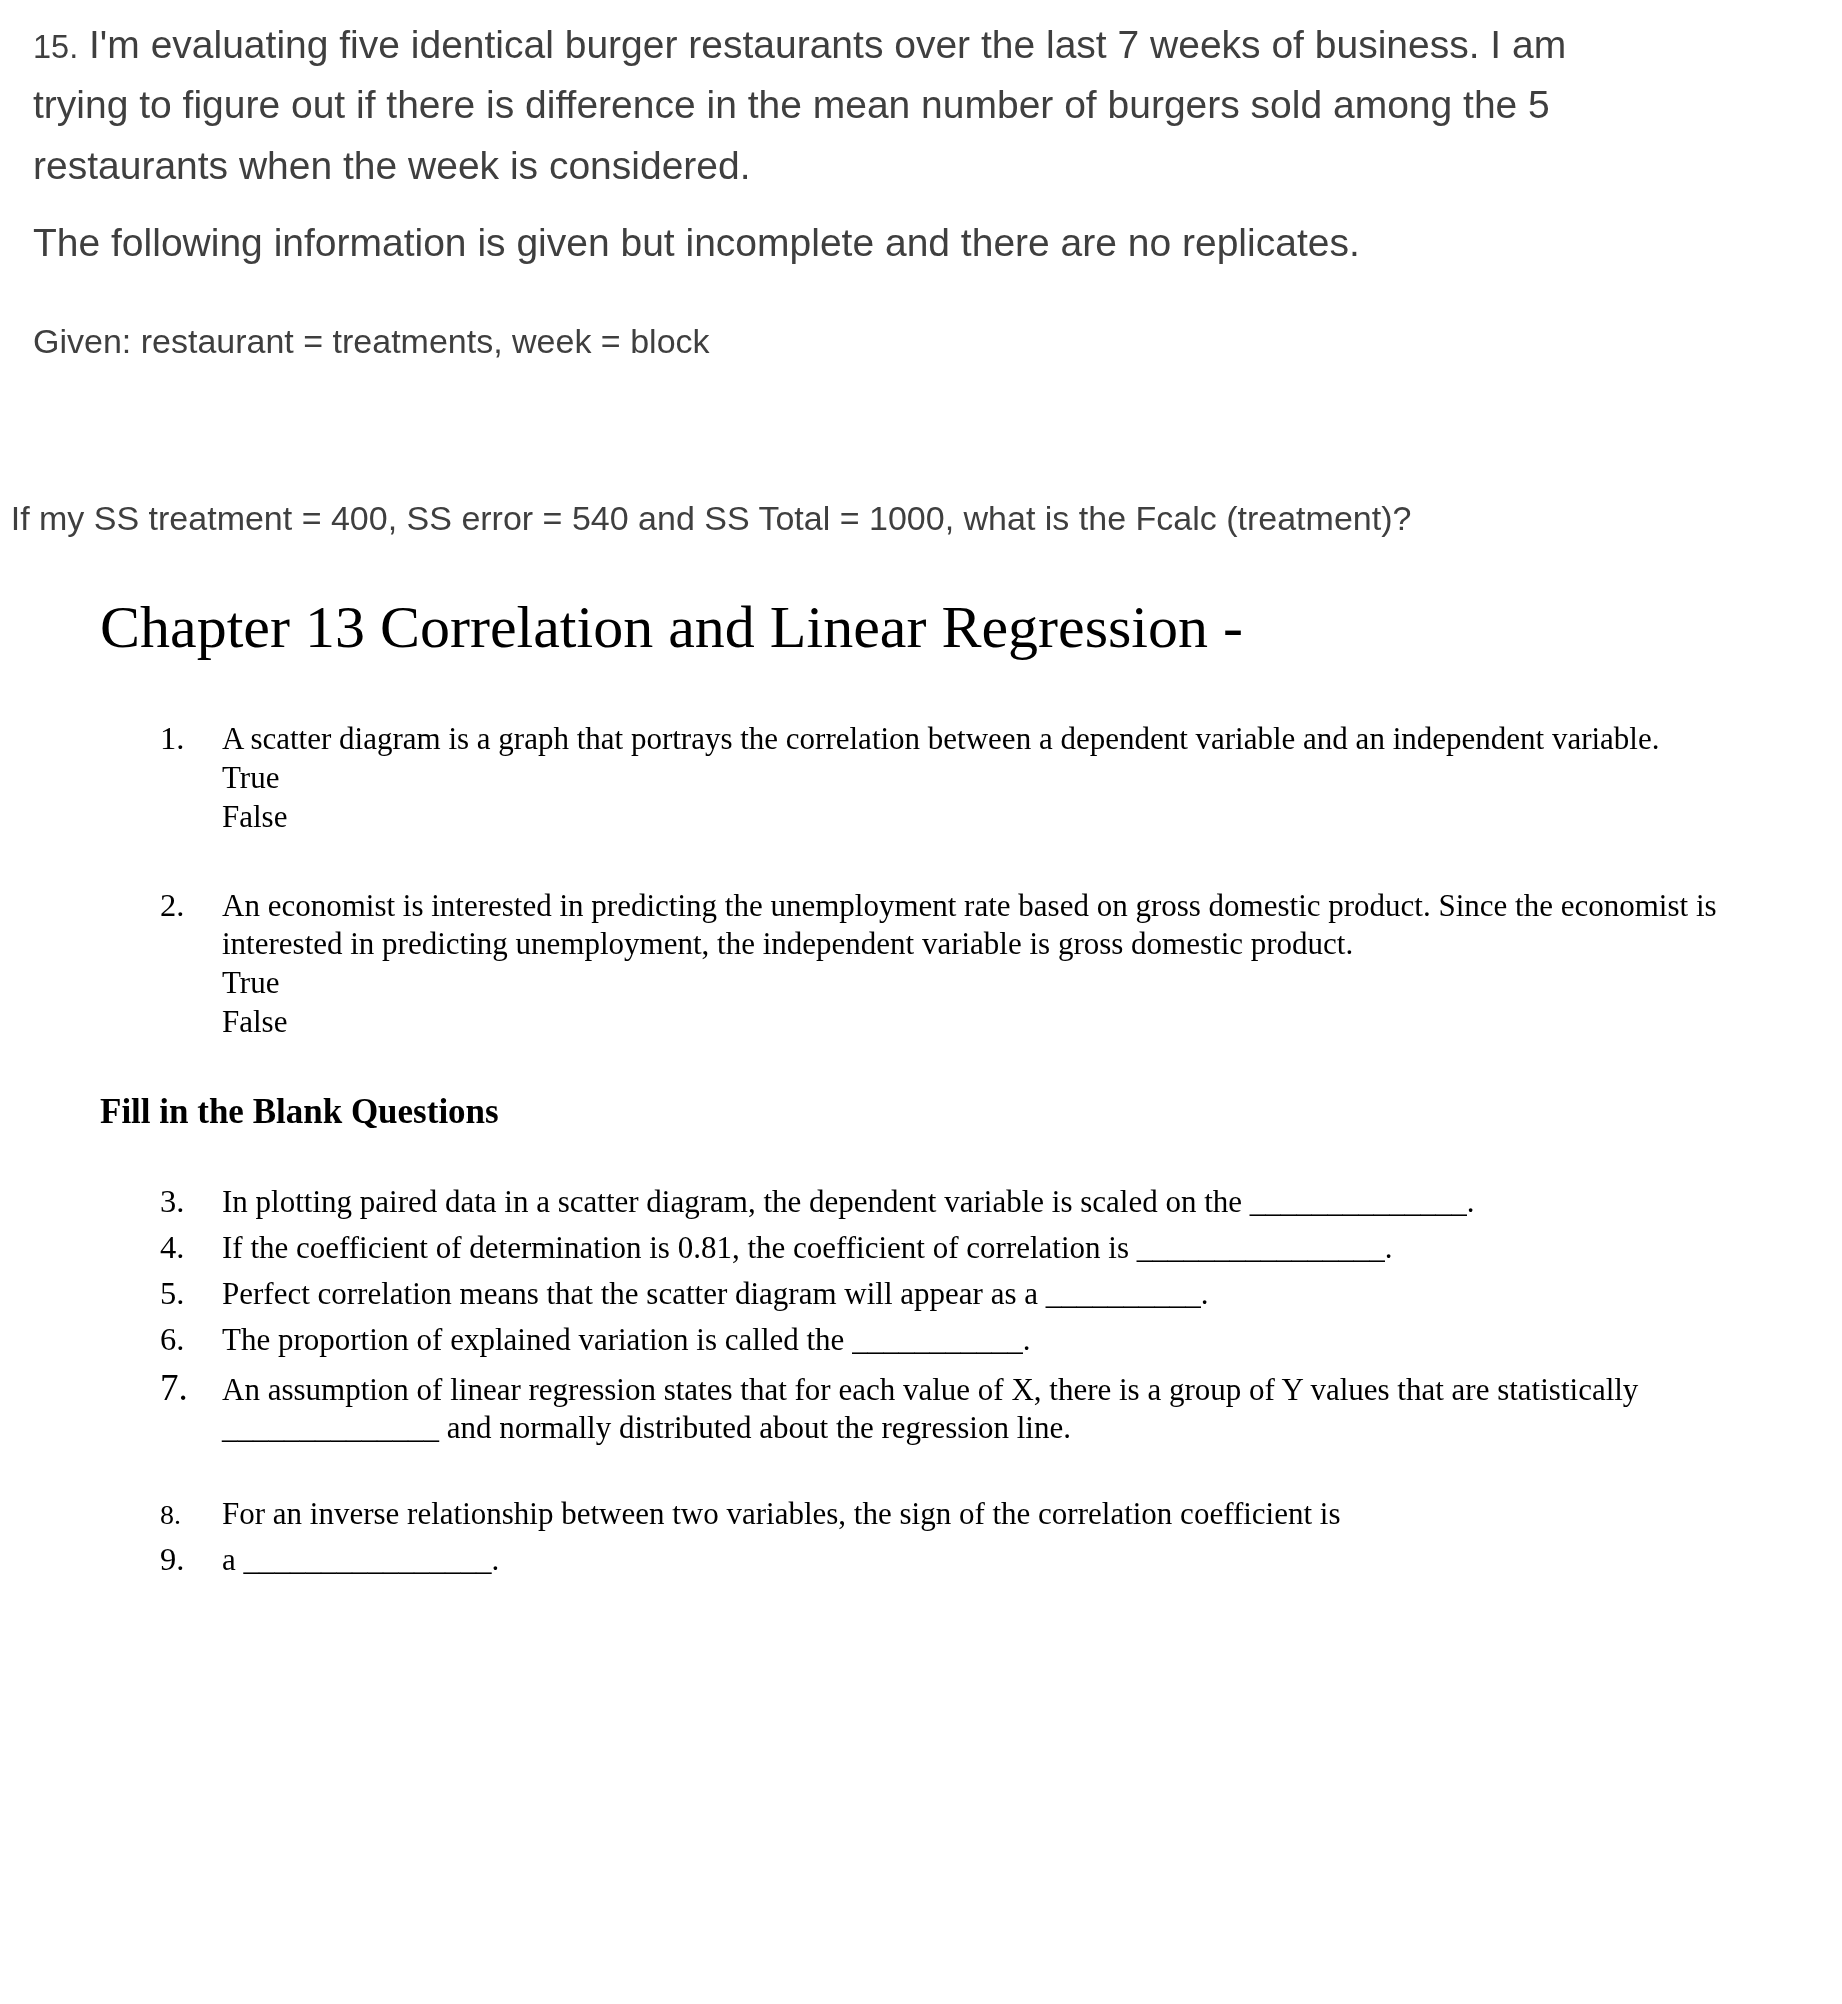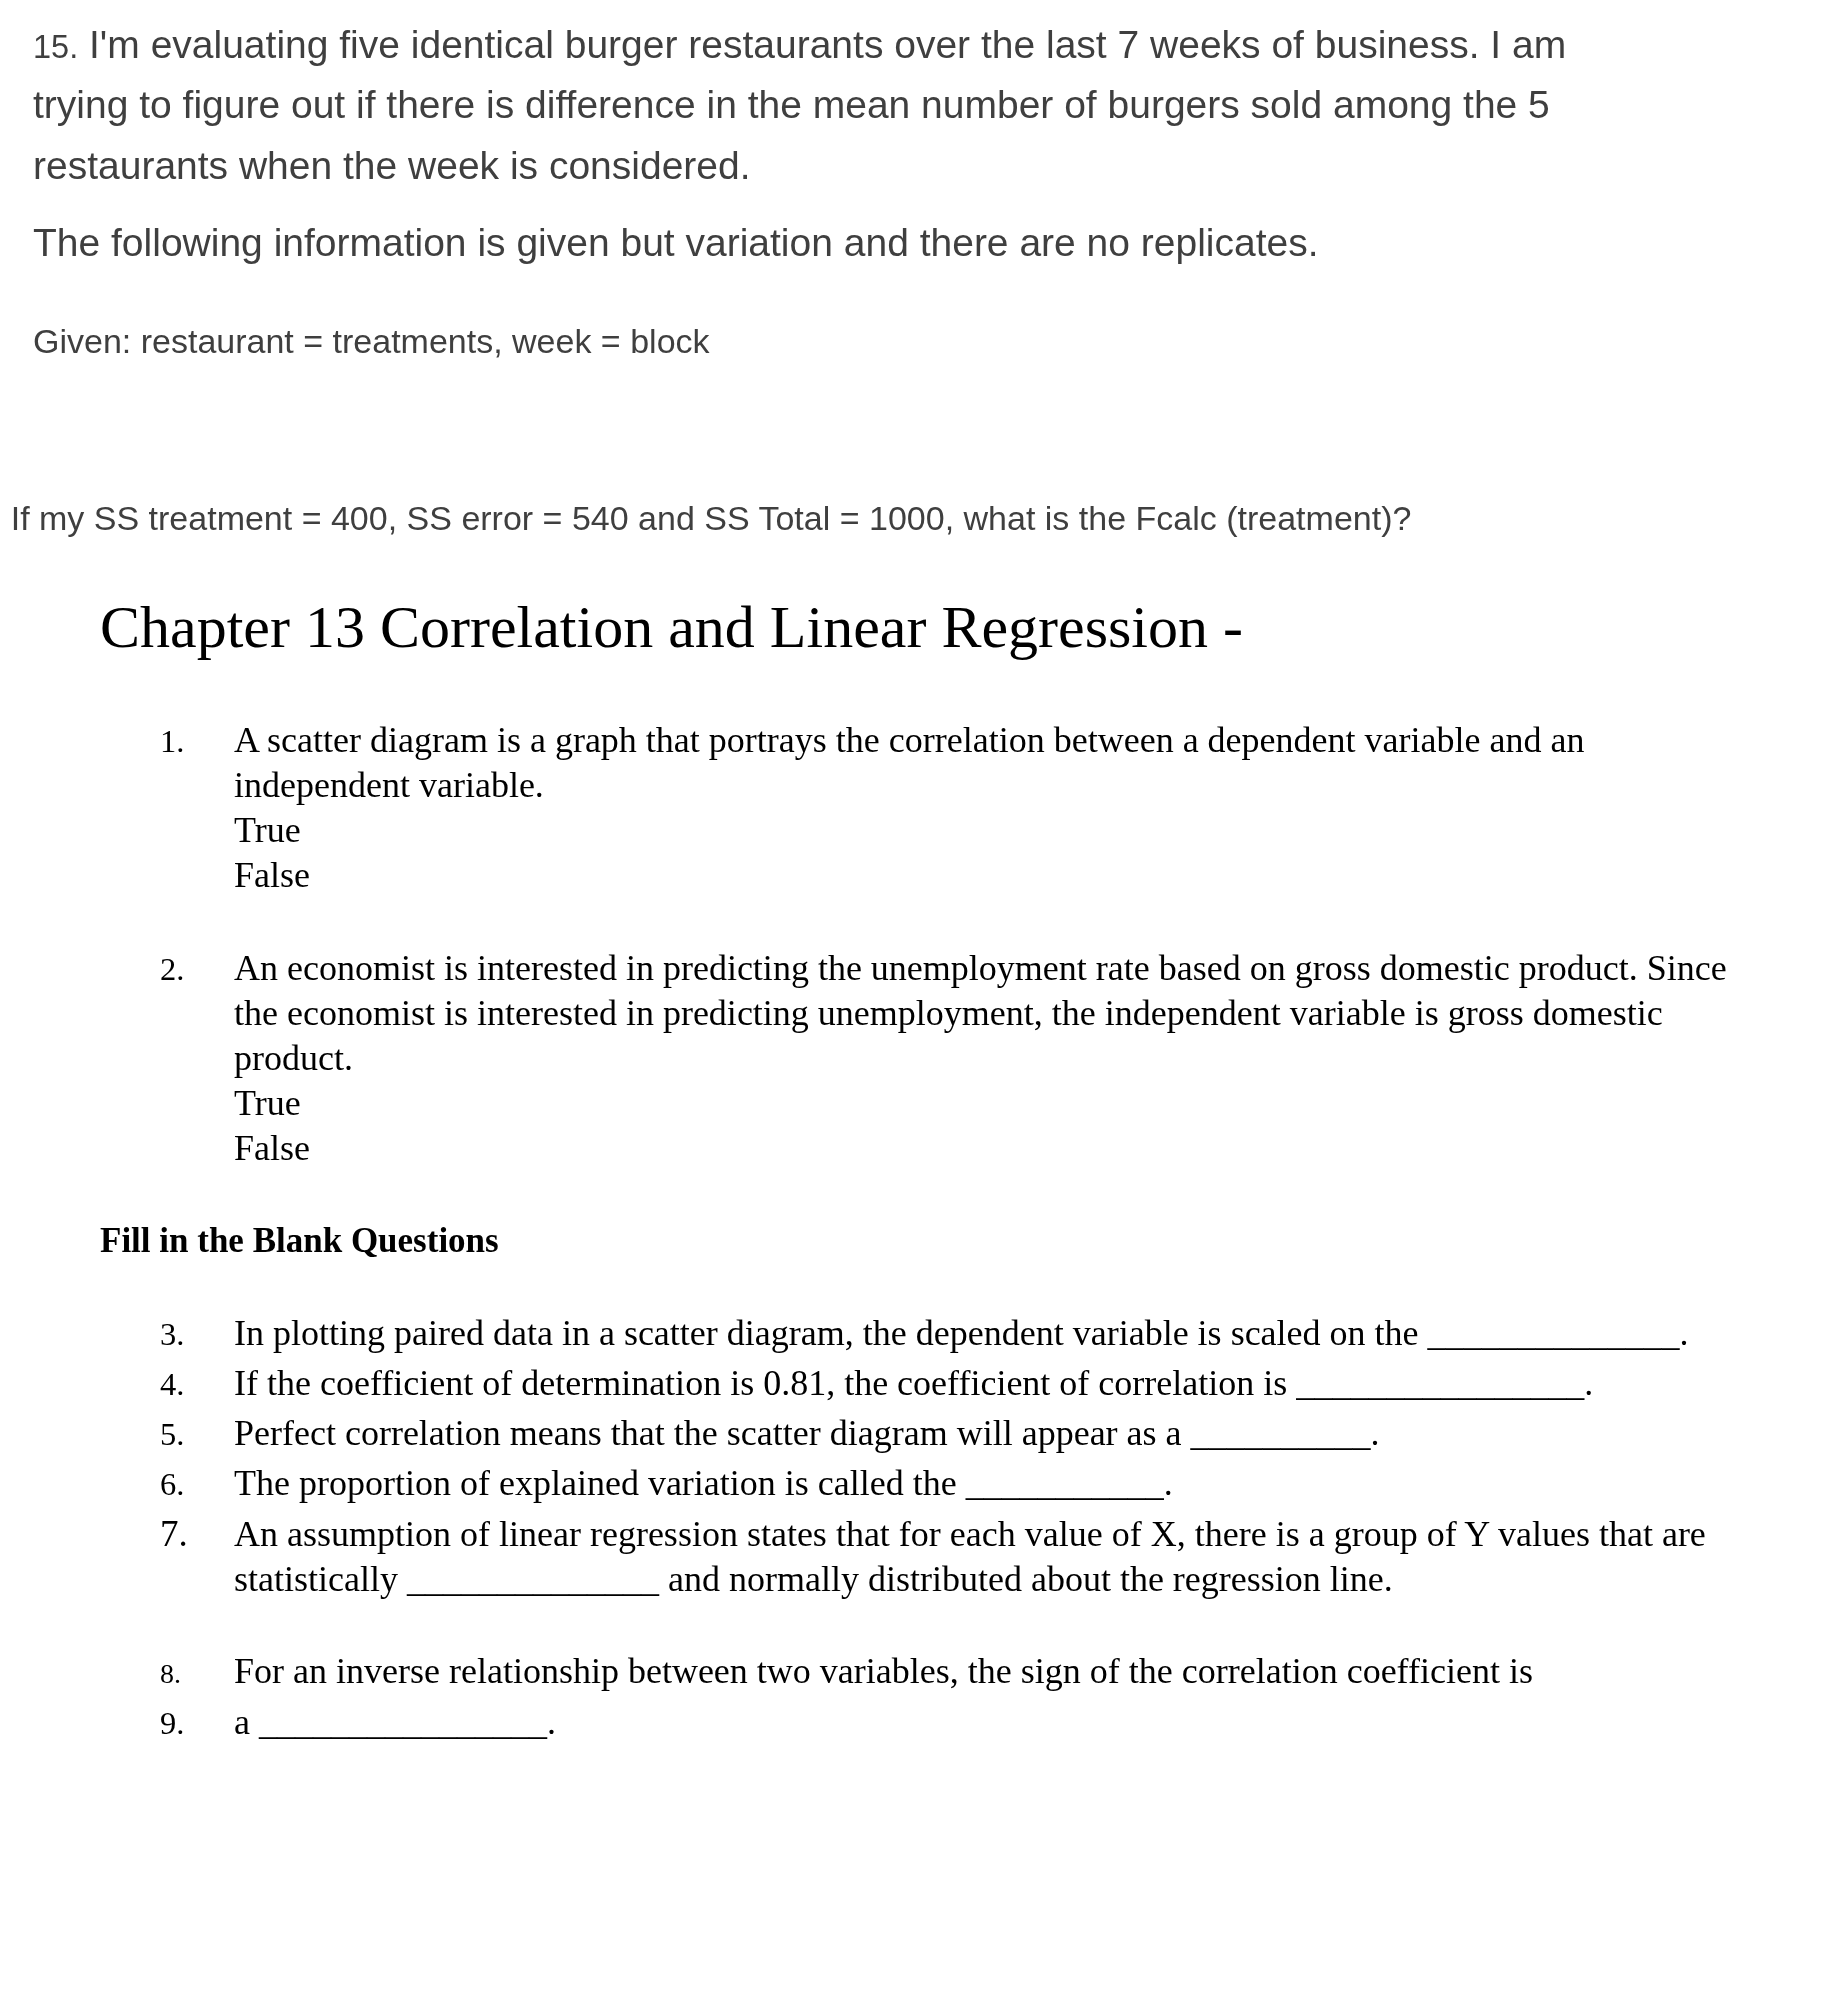--- a/index.html
+++ b/index.html
@@ -45,21 +45,21 @@
     display: flex;
     align-items: baseline;
     margin: 0 77px 0 160px;
   }
   .q-num {
     flex: none;
     width: 62px;
     font-size: 32.5px;
     line-height: 1.25;
   }
-  .q-body { flex: 1; font-size: 36px; line-height: 1.25; margin-left: 12px; }
+  .q-body { flex: 1; font-size: 31px; line-height: 1.25; }
   .q-body p { margin: 0; }
   .q-option { margin-top: 51px; }
   .tf-item { margin-bottom: 48px; }
 
   .fill-heading {
     font-size: 35px;
     font-weight: bold;
     color: #000000;
     margin: 48px 0 48px 100px;
     line-height: 1.25;
@@ -74,21 +74,21 @@
 </head>
 <body>
 
 <div class="page">
 
   <section class="intro">
     <p class="intro-p">
       <span class="q15-num">15.</span>
       <span>I'm evaluating five identical burger restaurants over the last 7 weeks of business.  I am trying to figure out if there is difference in the mean number of burgers sold among the 5 restaurants when the week is considered.</span>
     </p>
-    <p class="intro-p p-replicates">The following information is given but variation and there are no replicates.</p>
+    <p class="intro-p p-replicates">The following information is given but incomplete and there are no replicates.</p>
     <p class="intro-p p-given">Given: restaurant = treatments, week = block</p>
     <p class="intro-p p-fcalc">If my SS treatment = 400, SS error = 540 and SS Total = 1000, what is the Fcalc (treatment)?</p>
   </section>
 
   <h1 class="chapter-title">Chapter 13 Correlation and Linear Regression -</h1>
 
   <section class="q-list">
 
     <div class="q-item tf-item">
       <span class="q-num">1.</span>

